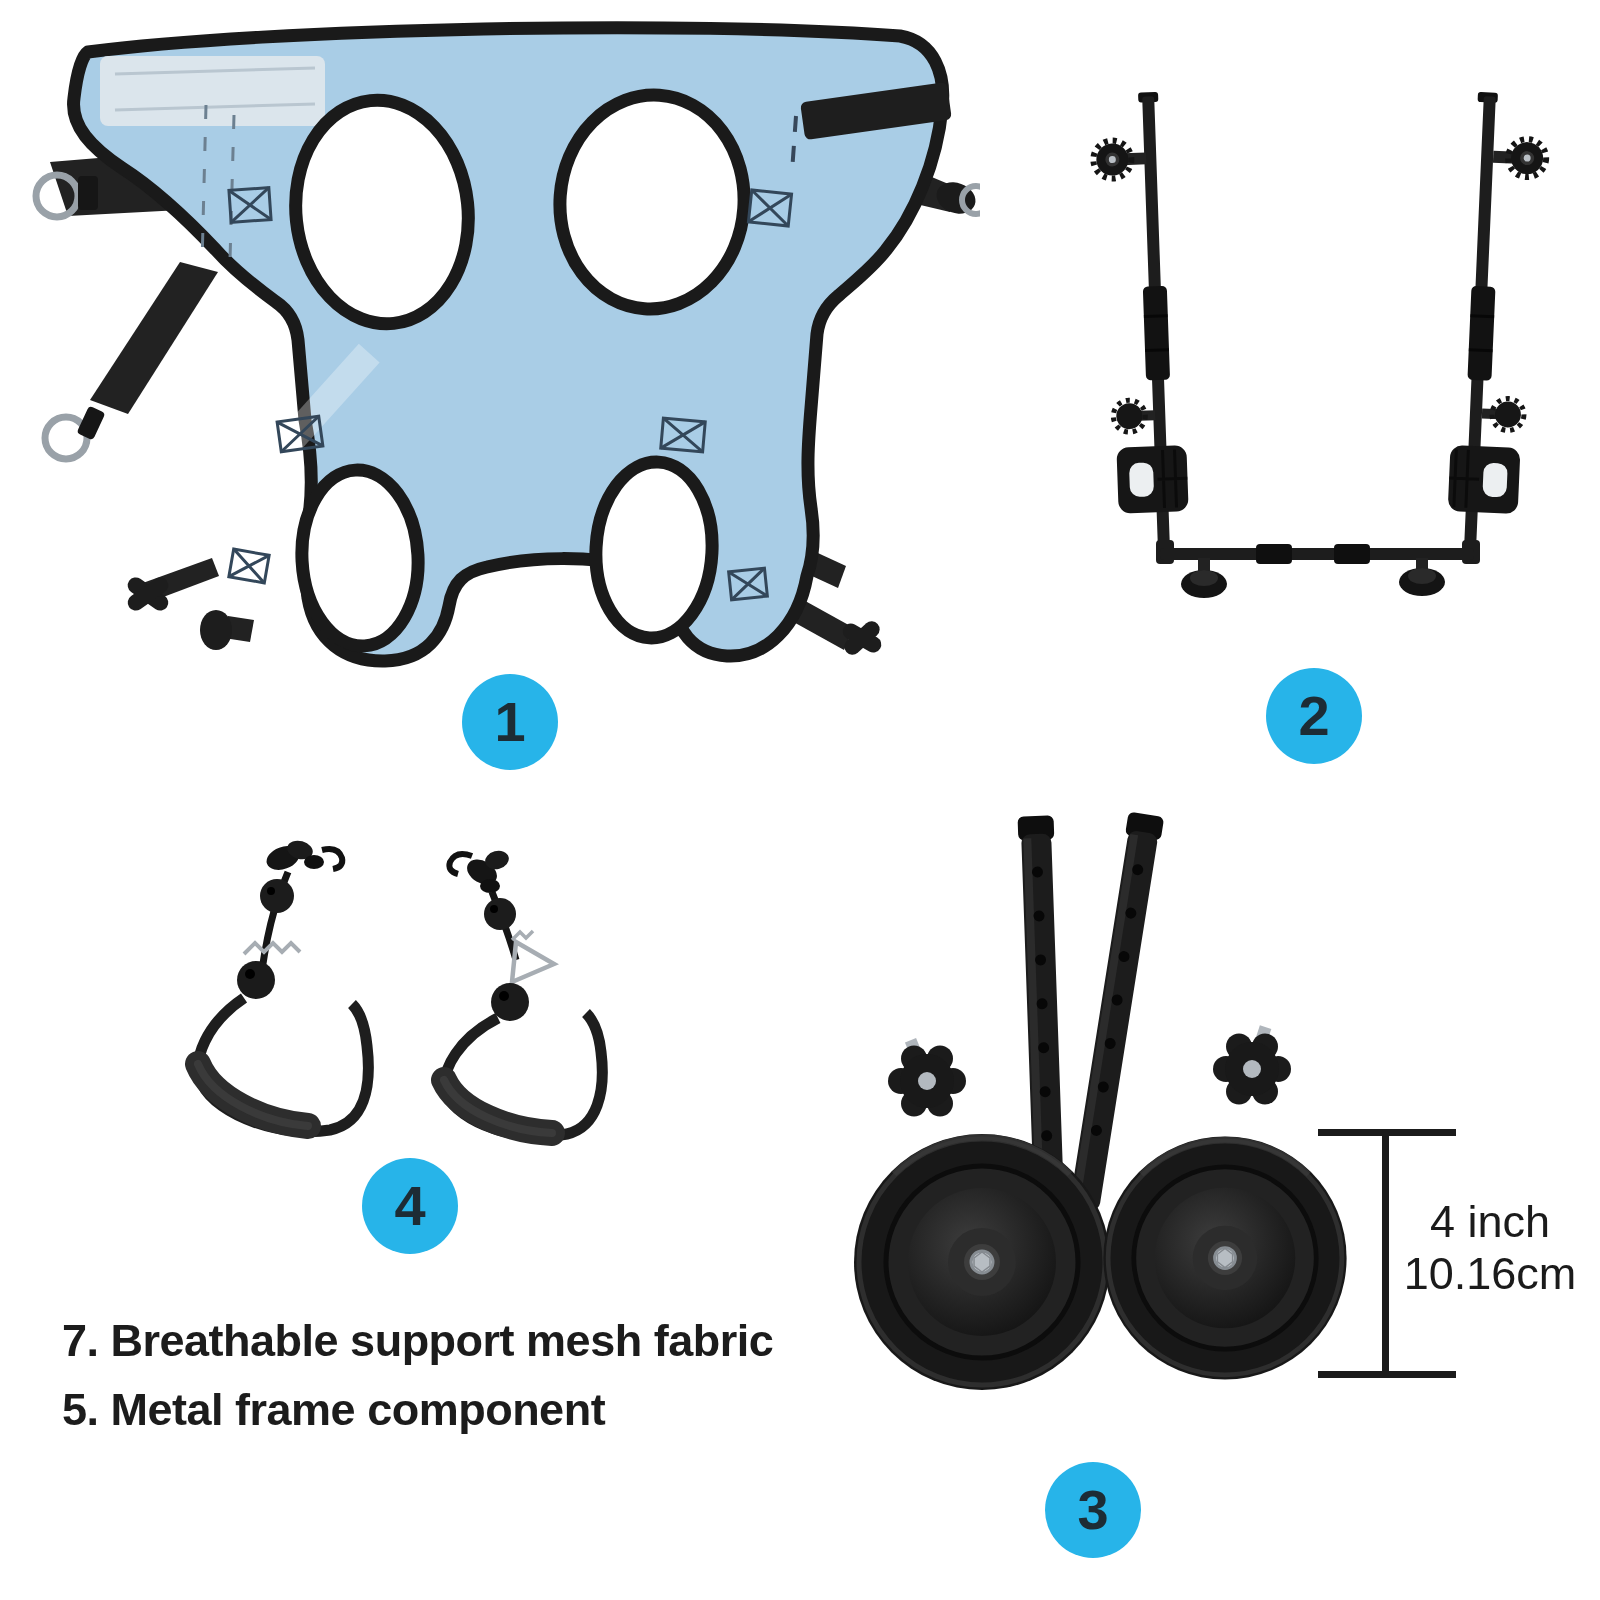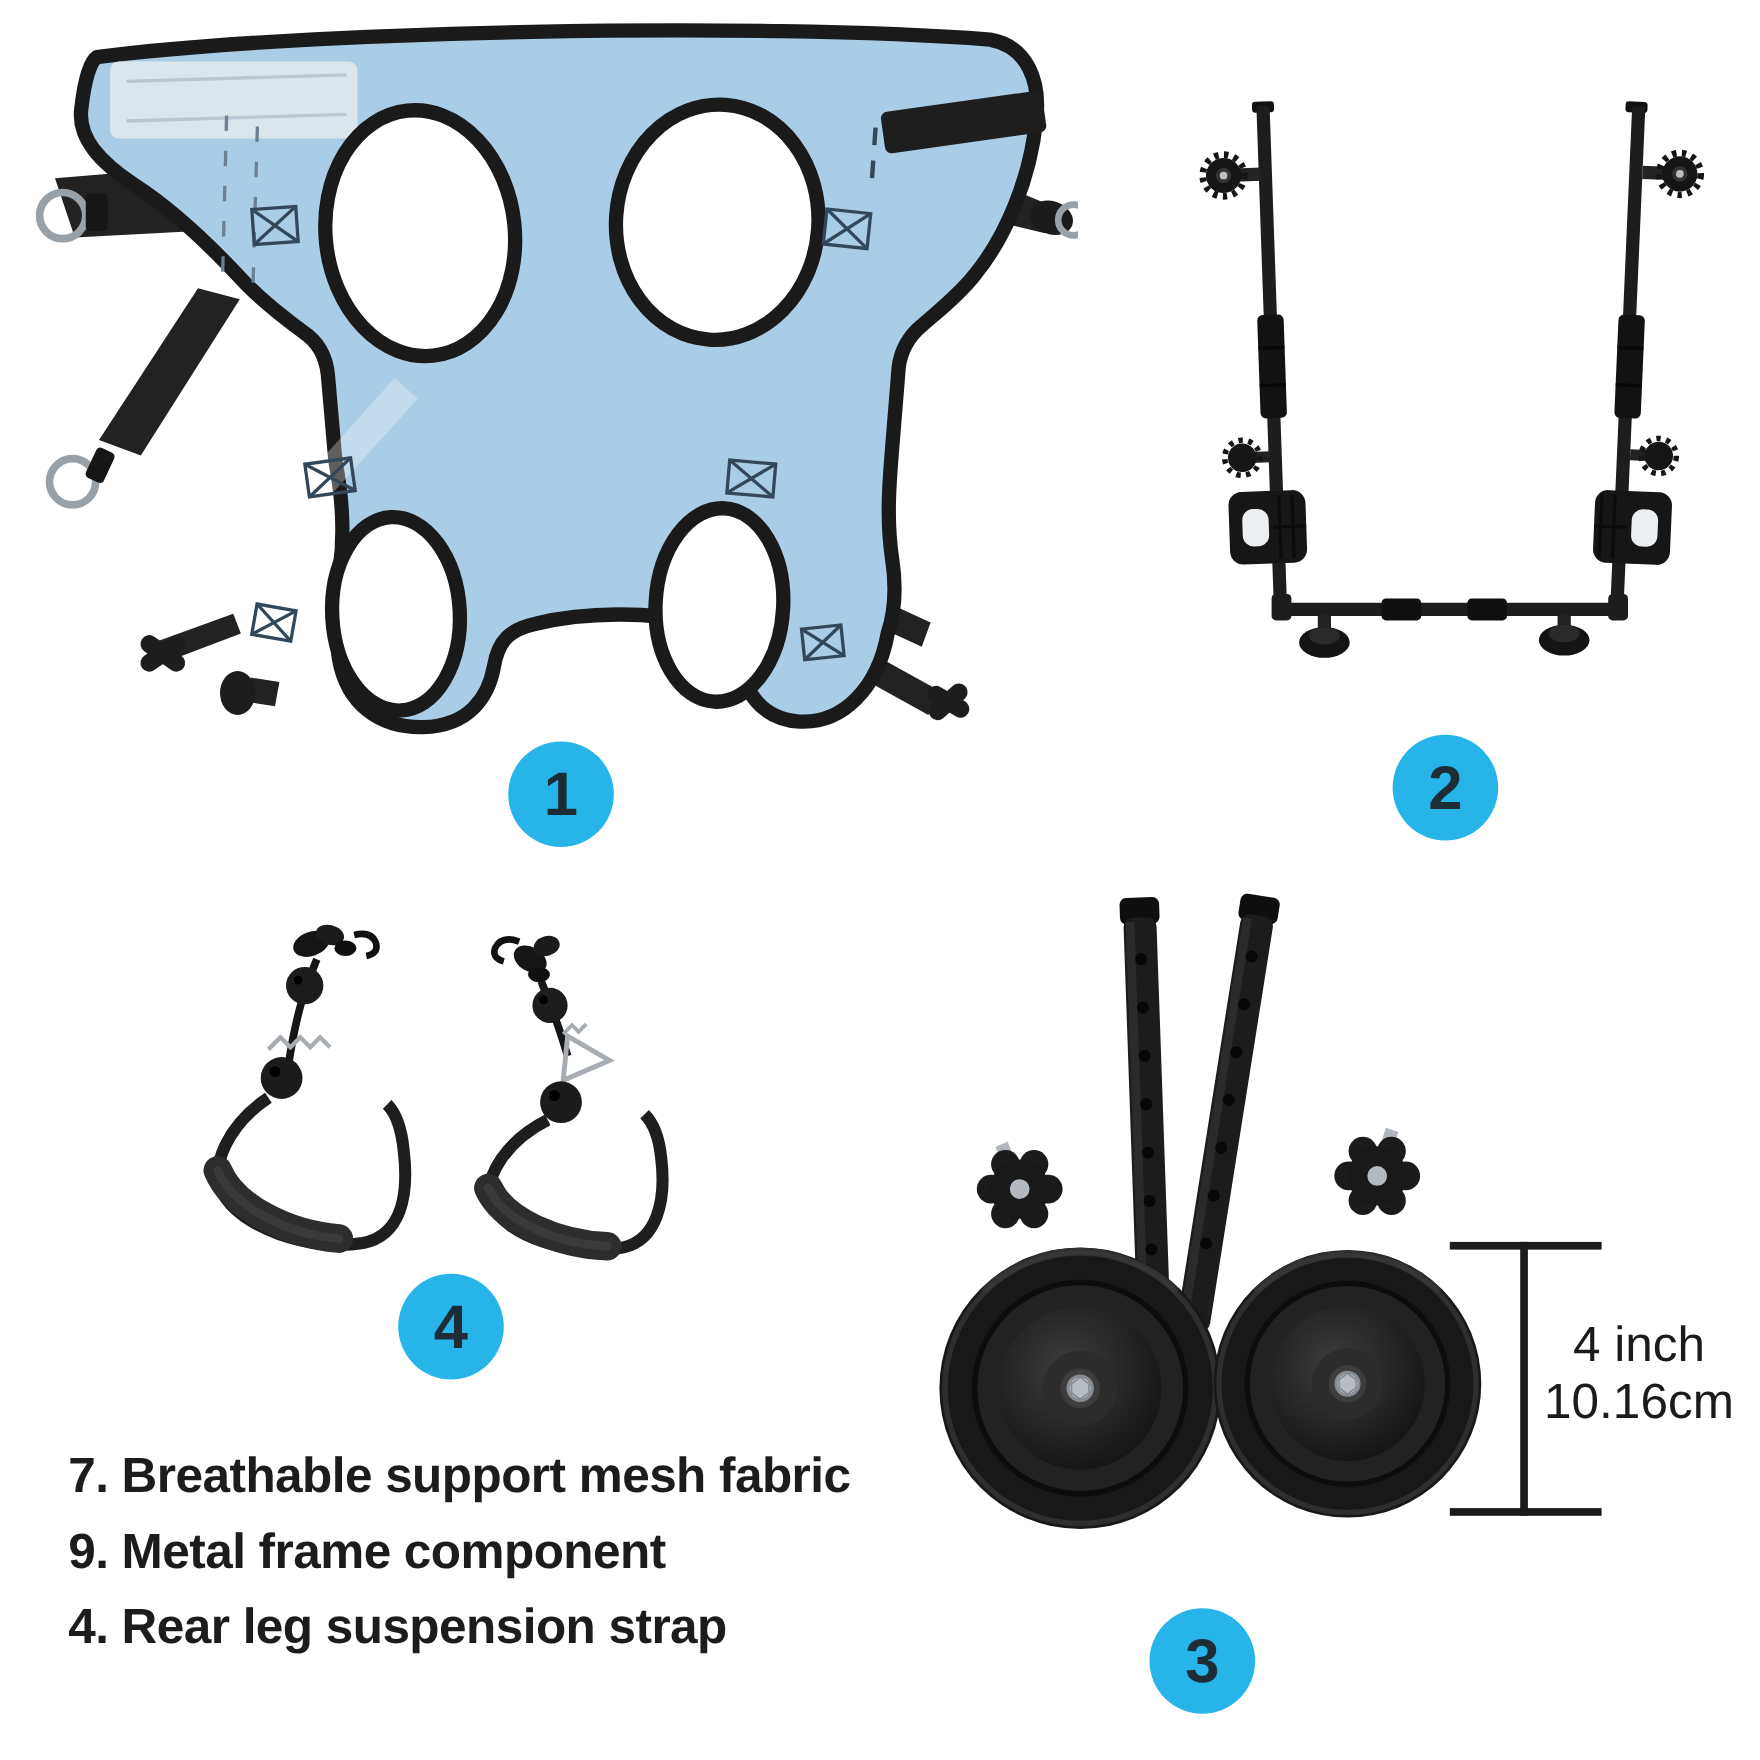--- a/index.html
+++ b/index.html
@@ -318,17 +318,16 @@
   <div class="mline" style="left:1318px;top:1129px;width:138px;height:7px"></div>
   <div class="mline" style="left:1382px;top:1129px;width:7px;height:249px"></div>
   <div class="mline" style="left:1318px;top:1371px;width:138px;height:7px"></div>
   <div class="measure-text">
     <div>4 inch</div>
     <div>10.16cm</div>
   </div>
 
   <div class="legend">
     <div class="legend-line">7. Breathable support mesh fabric</div>
-    <div class="legend-line">9. Metal frame component</div>
-    <div class="legend-line">4. Rear leg suspension strap</div>
+    <div class="legend-line">5. Metal frame component</div>
   </div>
 
 </div>
 
 </body></html>

